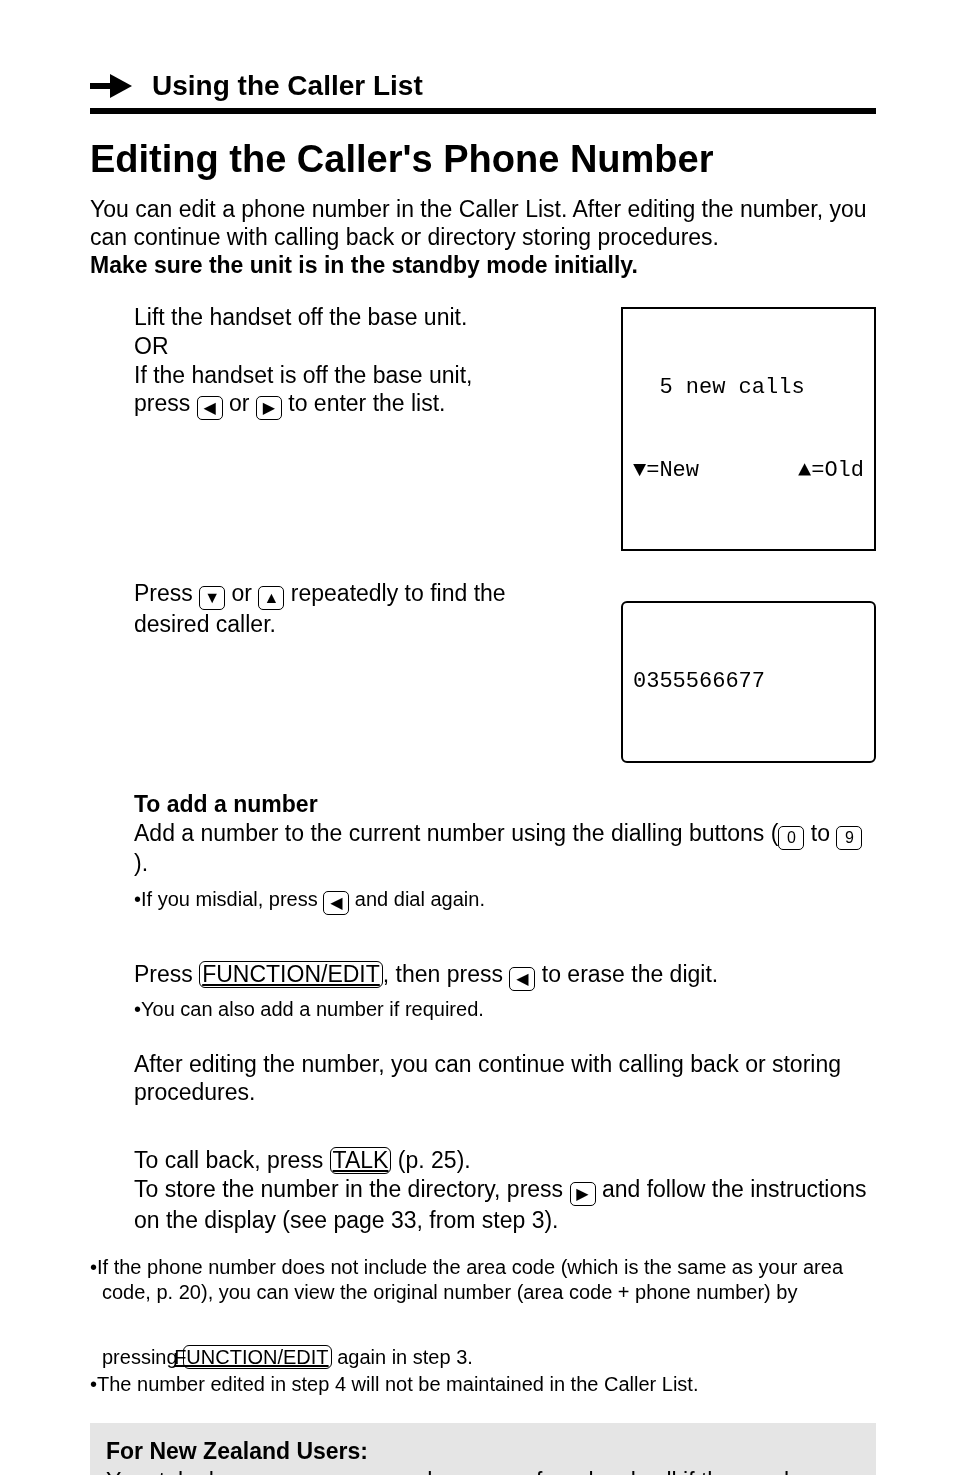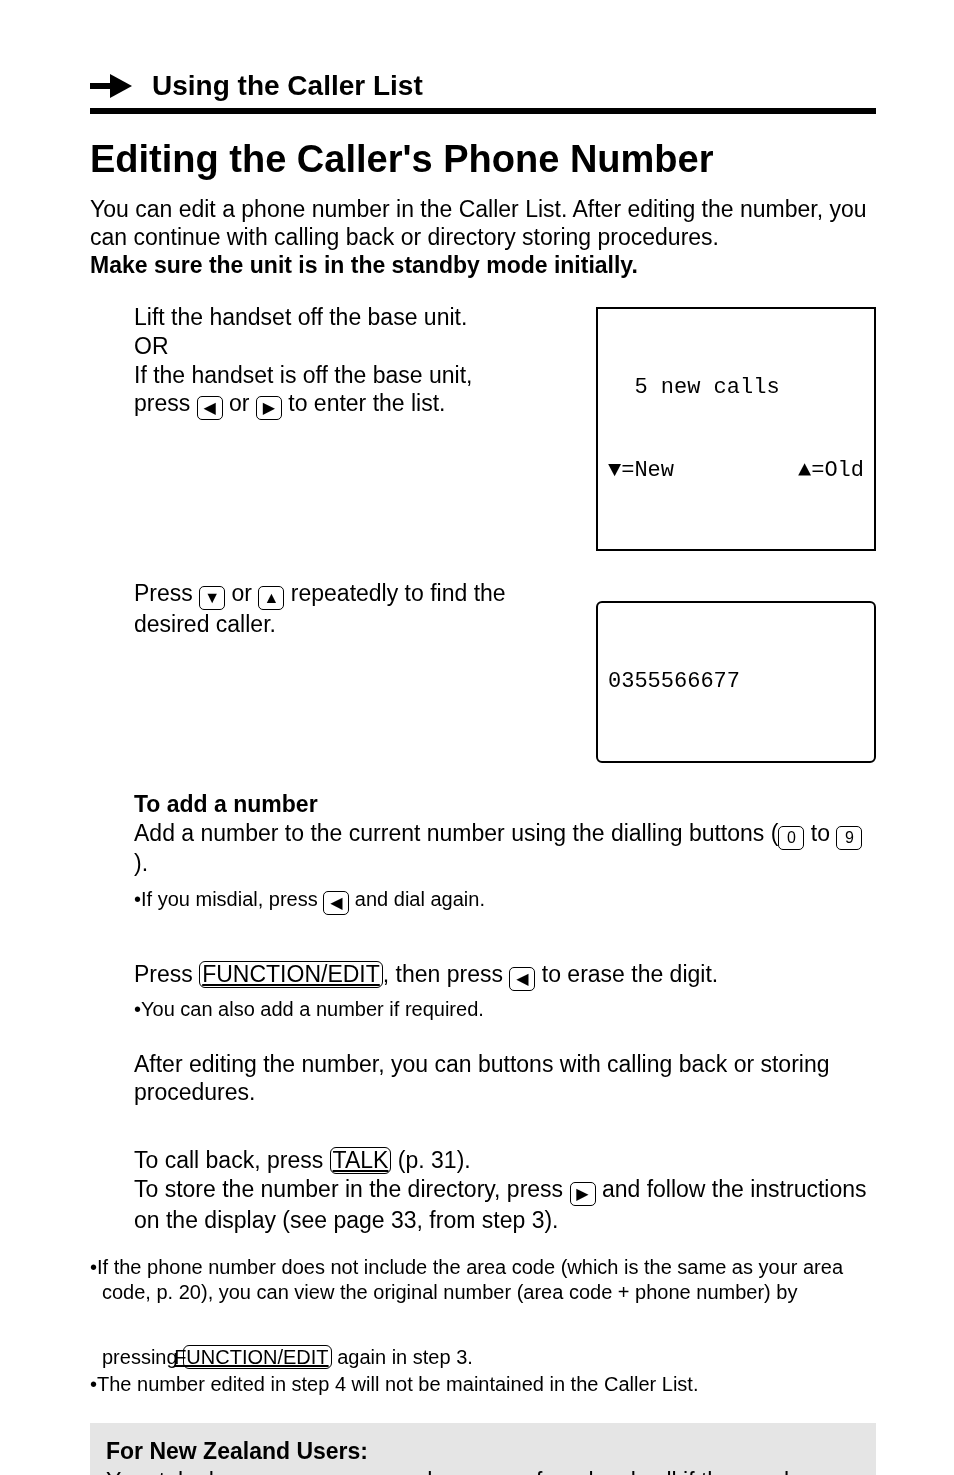--- a/index.html
+++ b/index.html
@@ -66,21 +66,21 @@
     font-size: 23px;
     line-height: 1.25;
     padding-left: 44px;
   }
   .note {
     font-size: 20px;
     line-height: 1.25;
   }
 
   .lcd {
-    width: 280px;
+    width: 255px;
     padding: 10px 10px;
     border: 2px solid #000;
     font-family: "Courier New", Courier, monospace;
     font-size: 22px;
     line-height: 1.25;
     white-space: pre;
     box-sizing: border-box;
     margin-top: 4px;
   }
 
@@ -216,23 +216,23 @@
       <span>•If you misdial, press </span><span class="squarebtn">◀</span><span> and dial again.</span>
     </p>
 
     <p style="font-size:23px;">
       <span>Press </span><span class="keycap thin">FUNCTION/EDIT</span><span>, then press </span><span class="squarebtn">◀</span><span> to erase the digit.</span>
     </p>
     <p class="note">•You can also add a number if required.</p>
   </div>
 
   <div class="sec4">
-    <div>After editing the number, you can buttons with calling back or storing procedures.</div>
+    <div>After editing the number, you can continue with calling back or storing procedures.</div>
     <div>
-      <span>To call back, press </span><span class="keycap thin">TALK</span><span> (p. 31).</span>
+      <span>To call back, press </span><span class="keycap thin">TALK</span><span> (p. 25).</span>
     </div>
     <div>
       <span>To store the number in the directory, press </span><span class="squarebtn">▶</span><span> and follow the instructions on the display (see page 33, from step 3).</span>
     </div>
   </div>
 
   <div class="bullets">
     <p>
       <span>•If the phone number does not include the area code (which is the same as your area code, p. 20), you can view the original number (area code + phone number) by pressing </span><span class="keycap thin">FUNCTION/EDIT</span><span> again in step 3.</span>
     </p>

